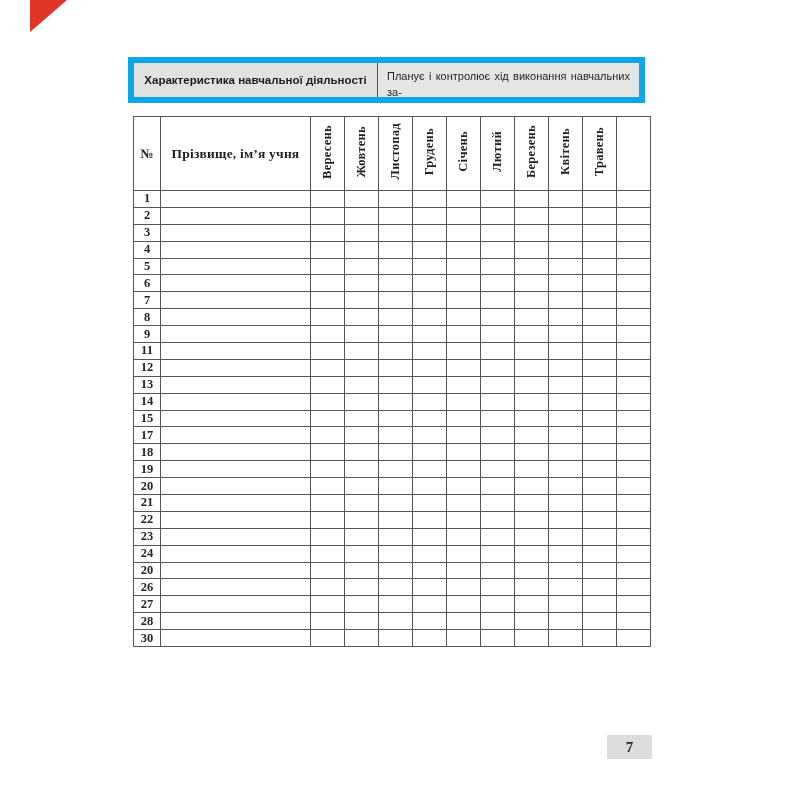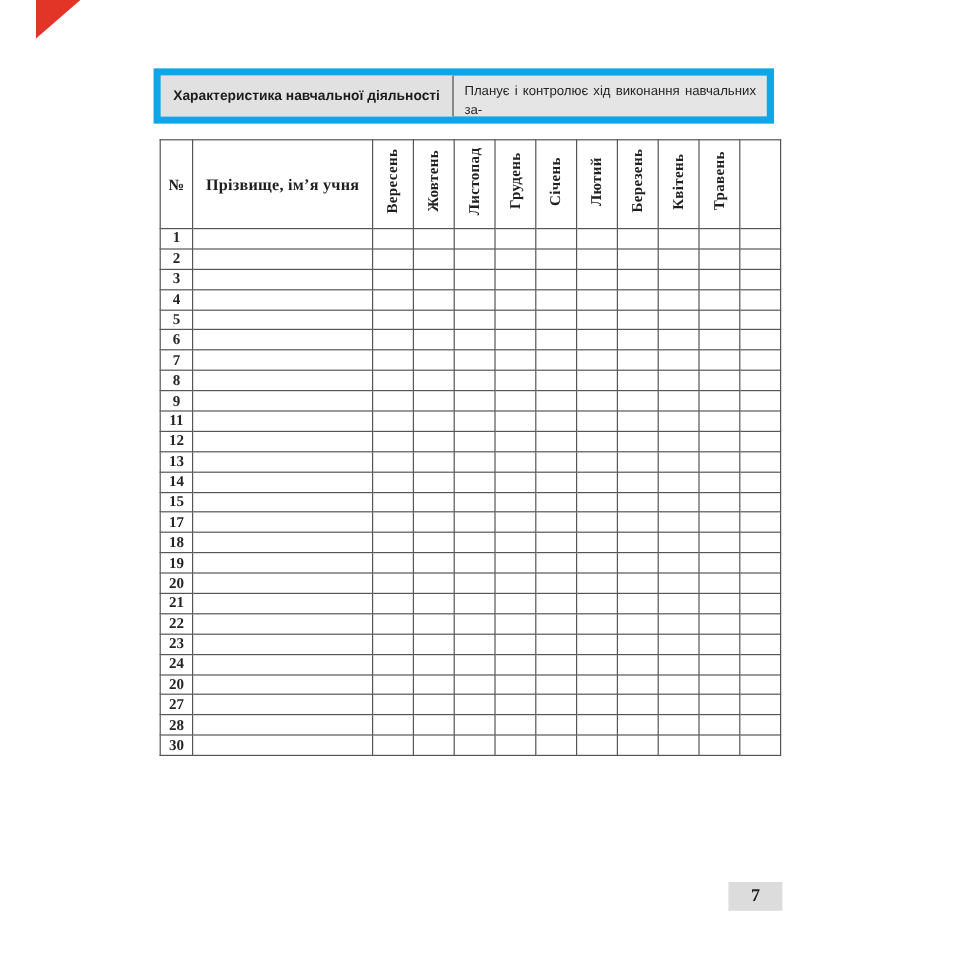--- a/index.html
+++ b/index.html
@@ -458,20 +458,34 @@
           <td></td>
           <td></td>
           <td></td>
           <td></td>
           <td></td>
           <td></td>
           <td></td>
           <td></td>
         </tr>
         <tr>
+          <td class="row-no">26</td>
+          <td></td>
+          <td></td>
+          <td></td>
+          <td></td>
+          <td></td>
+          <td></td>
+          <td></td>
+          <td></td>
+          <td></td>
+          <td></td>
+          <td></td>
+        </tr>
+        <tr>
           <td class="row-no">27</td>
           <td></td>
           <td></td>
           <td></td>
           <td></td>
           <td></td>
           <td></td>
           <td></td>
           <td></td>
           <td></td>

